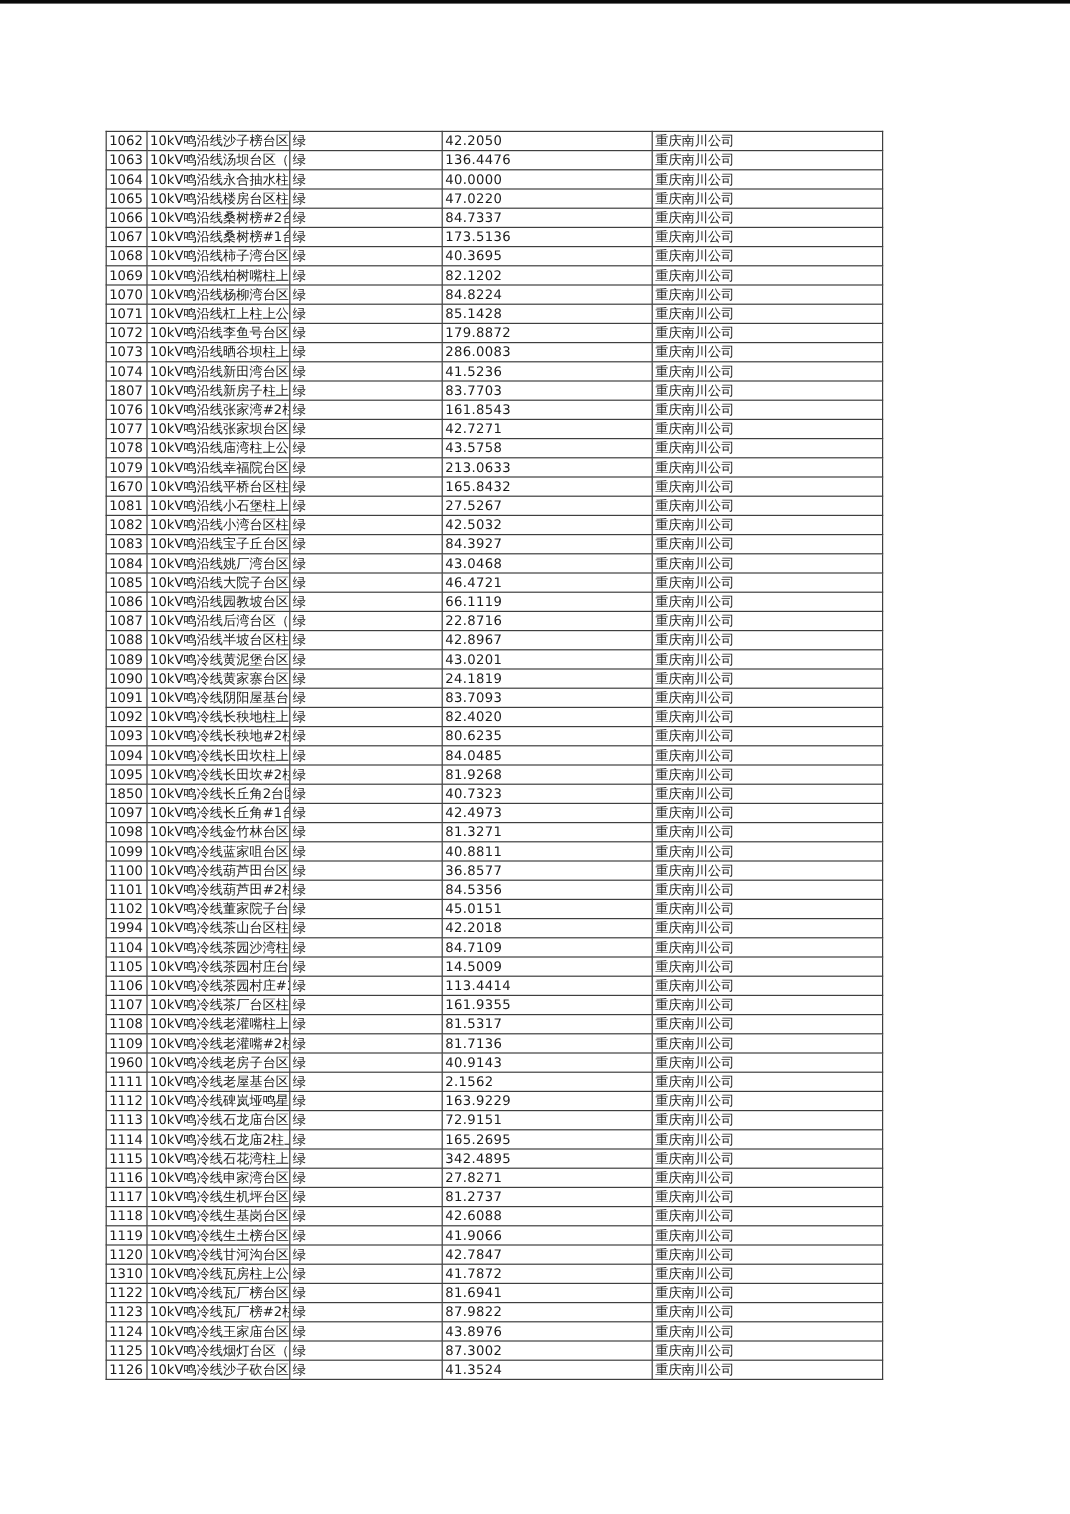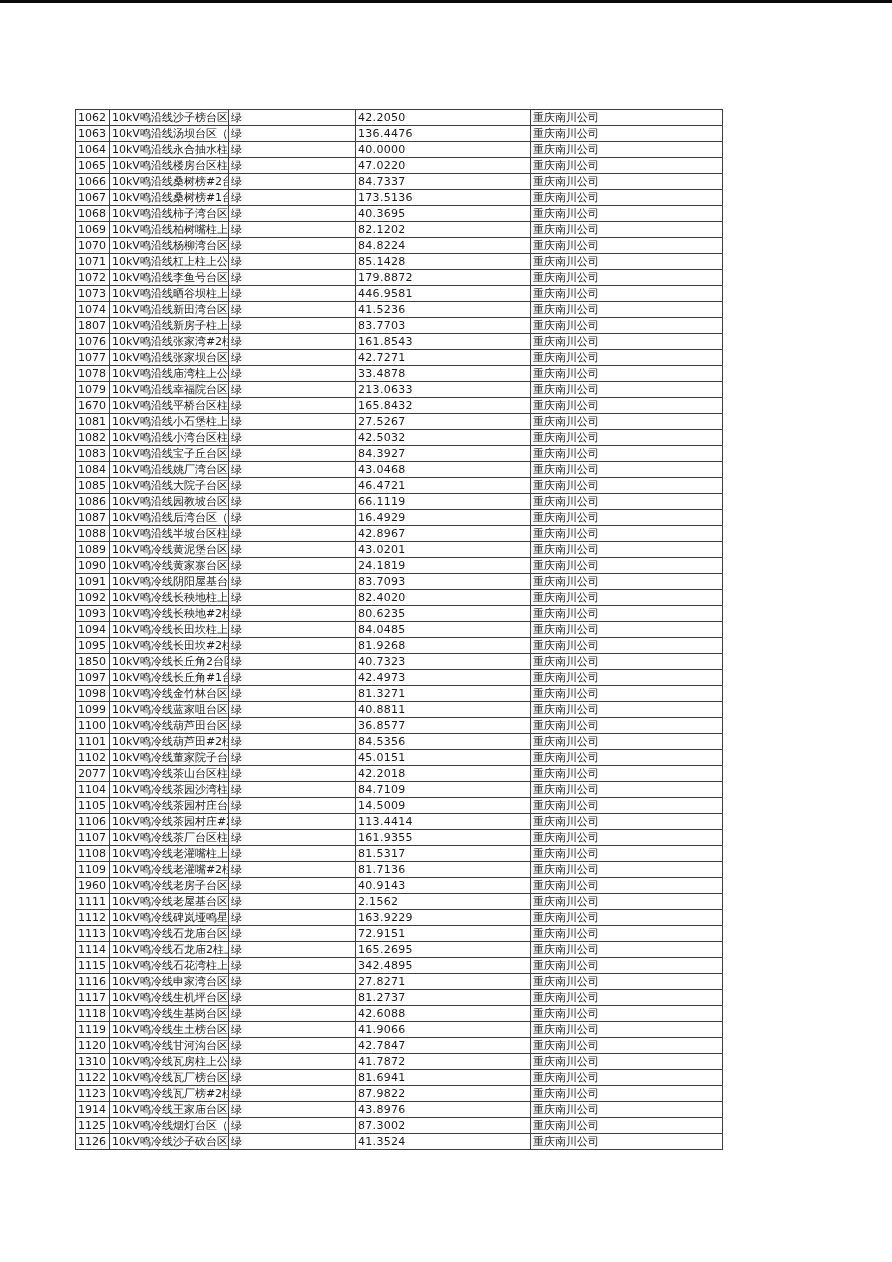--- a/index.html
+++ b/index.html
@@ -17,21 +17,21 @@
   .top-border {
     position: absolute;
     top: 0;
     left: 0;
     width: 892px;
     height: 3px;
     background: #0a0a0a;
   }
   table.sheet {
     position: absolute;
-    left: 75px;
+    left: 88px;
     top: 109px;
     border-collapse: collapse;
     table-layout: fixed;
     width: 647px;
   }
   table.sheet td {
     border: 1px solid #3f3f3f;
     height: 15px;
     padding: 0 0 0 2px;
     font-size: 11px;
@@ -136,21 +136,21 @@
         <td class="col-id">1072</td>
         <td class="col-name">10kV鸣沿线李鱼号台区（</td>
         <td class="col-status">绿</td>
         <td class="col-value">179.8872</td>
         <td class="col-company">重庆南川公司</td>
       </tr>
       <tr>
         <td class="col-id">1073</td>
         <td class="col-name">10kV鸣沿线晒谷坝柱上公</td>
         <td class="col-status">绿</td>
-        <td class="col-value">446.9581</td>
+        <td class="col-value">286.0083</td>
         <td class="col-company">重庆南川公司</td>
       </tr>
       <tr>
         <td class="col-id">1074</td>
         <td class="col-name">10kV鸣沿线新田湾台区（</td>
         <td class="col-status">绿</td>
         <td class="col-value">41.5236</td>
         <td class="col-company">重庆南川公司</td>
       </tr>
       <tr>
@@ -171,21 +171,21 @@
         <td class="col-id">1077</td>
         <td class="col-name">10kV鸣沿线张家坝台区柱</td>
         <td class="col-status">绿</td>
         <td class="col-value">42.7271</td>
         <td class="col-company">重庆南川公司</td>
       </tr>
       <tr>
         <td class="col-id">1078</td>
         <td class="col-name">10kV鸣沿线庙湾柱上公变</td>
         <td class="col-status">绿</td>
-        <td class="col-value">33.4878</td>
+        <td class="col-value">43.5758</td>
         <td class="col-company">重庆南川公司</td>
       </tr>
       <tr>
         <td class="col-id">1079</td>
         <td class="col-name">10kV鸣沿线幸福院台区（</td>
         <td class="col-status">绿</td>
         <td class="col-value">213.0633</td>
         <td class="col-company">重庆南川公司</td>
       </tr>
       <tr>
@@ -234,21 +234,21 @@
         <td class="col-id">1086</td>
         <td class="col-name">10kV鸣沿线园教坡台区（</td>
         <td class="col-status">绿</td>
         <td class="col-value">66.1119</td>
         <td class="col-company">重庆南川公司</td>
       </tr>
       <tr>
         <td class="col-id">1087</td>
         <td class="col-name">10kV鸣沿线后湾台区（青</td>
         <td class="col-status">绿</td>
-        <td class="col-value">16.4929</td>
+        <td class="col-value">22.8716</td>
         <td class="col-company">重庆南川公司</td>
       </tr>
       <tr>
         <td class="col-id">1088</td>
         <td class="col-name">10kV鸣沿线半坡台区柱上</td>
         <td class="col-status">绿</td>
         <td class="col-value">42.8967</td>
         <td class="col-company">重庆南川公司</td>
       </tr>
       <tr>
@@ -343,21 +343,21 @@
         <td class="col-company">重庆南川公司</td>
       </tr>
       <tr>
         <td class="col-id">1102</td>
         <td class="col-name">10kV鸣冷线董家院子台区</td>
         <td class="col-status">绿</td>
         <td class="col-value">45.0151</td>
         <td class="col-company">重庆南川公司</td>
       </tr>
       <tr>
-        <td class="col-id">2077</td>
+        <td class="col-id">1994</td>
         <td class="col-name">10kV鸣冷线茶山台区柱上</td>
         <td class="col-status">绿</td>
         <td class="col-value">42.2018</td>
         <td class="col-company">重庆南川公司</td>
       </tr>
       <tr>
         <td class="col-id">1104</td>
         <td class="col-name">10kV鸣冷线茶园沙湾柱上</td>
         <td class="col-status">绿</td>
         <td class="col-value">84.7109</td>
@@ -490,21 +490,21 @@
         <td class="col-company">重庆南川公司</td>
       </tr>
       <tr>
         <td class="col-id">1123</td>
         <td class="col-name">10kV鸣冷线瓦厂榜#2柱上</td>
         <td class="col-status">绿</td>
         <td class="col-value">87.9822</td>
         <td class="col-company">重庆南川公司</td>
       </tr>
       <tr>
-        <td class="col-id">1914</td>
+        <td class="col-id">1124</td>
         <td class="col-name">10kV鸣冷线王家庙台区柱</td>
         <td class="col-status">绿</td>
         <td class="col-value">43.8976</td>
         <td class="col-company">重庆南川公司</td>
       </tr>
       <tr>
         <td class="col-id">1125</td>
         <td class="col-name">10kV鸣冷线烟灯台区（四</td>
         <td class="col-status">绿</td>
         <td class="col-value">87.3002</td>

